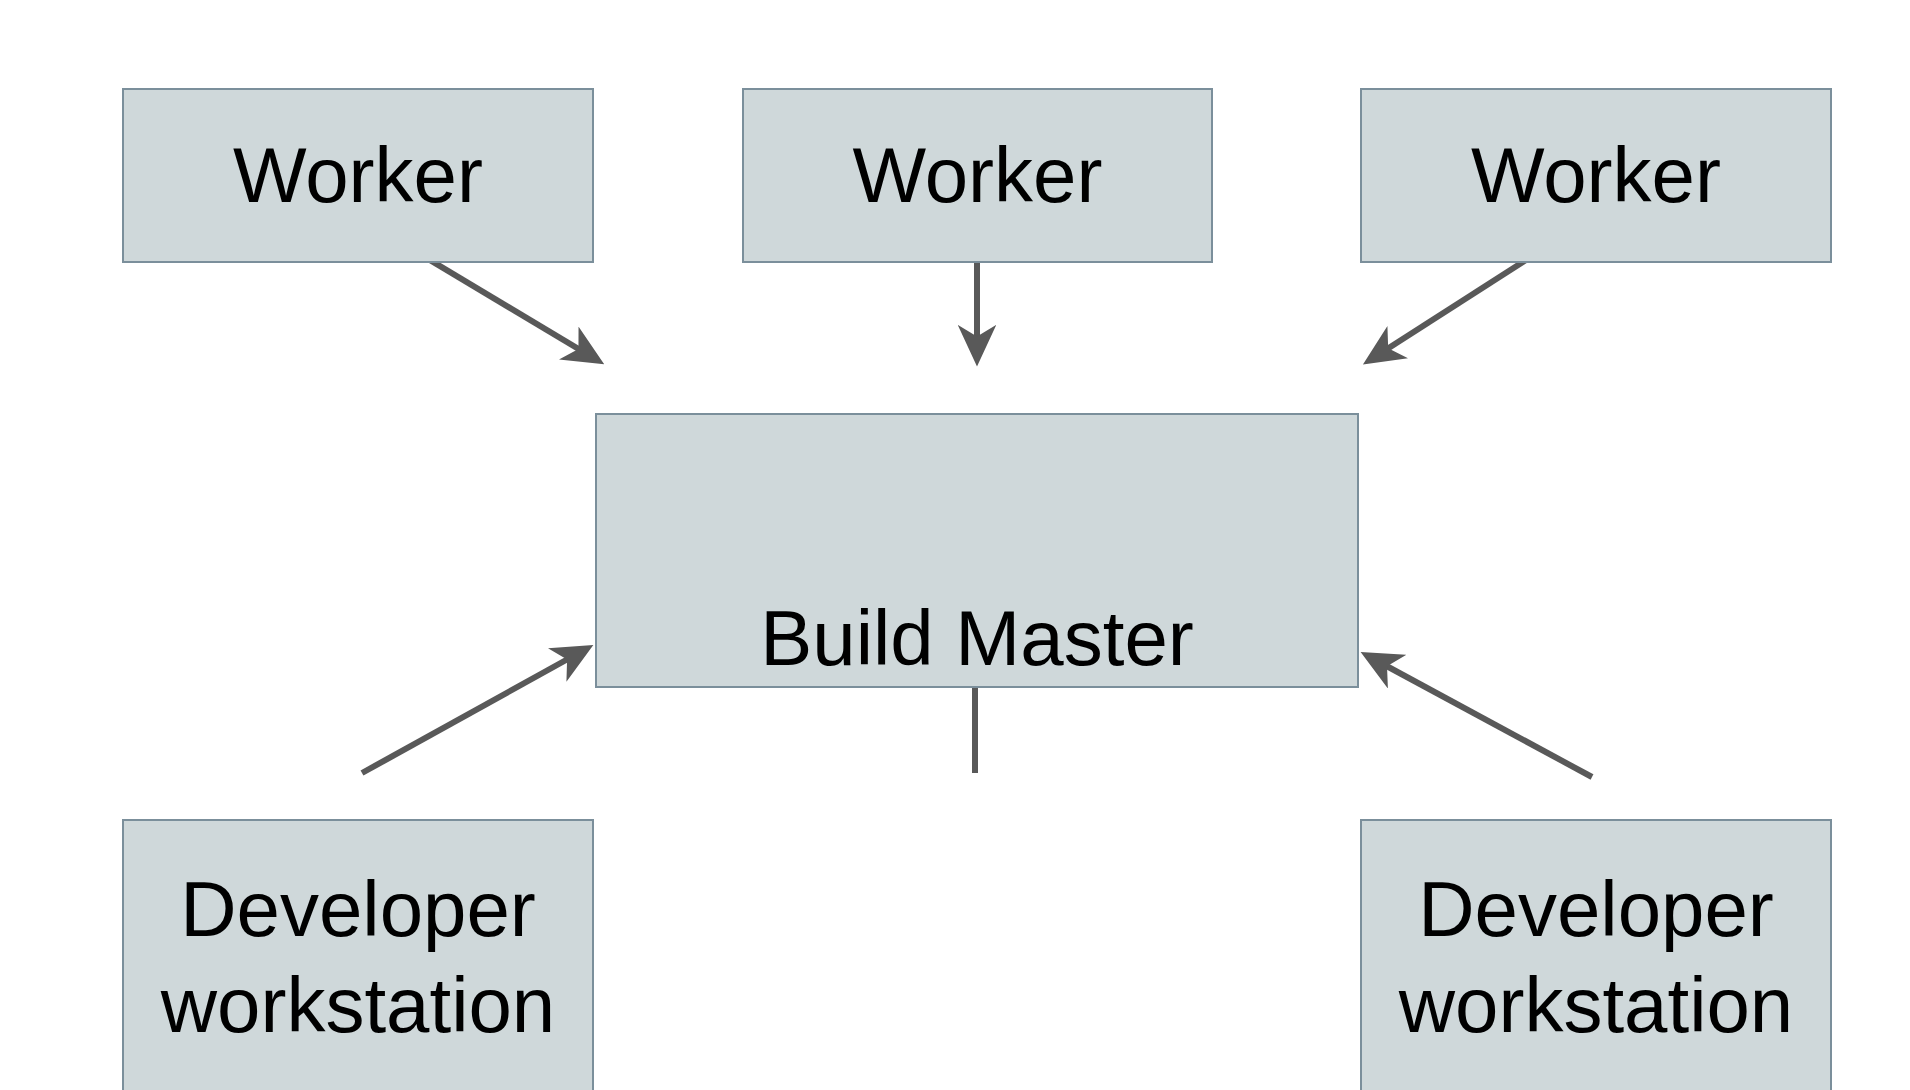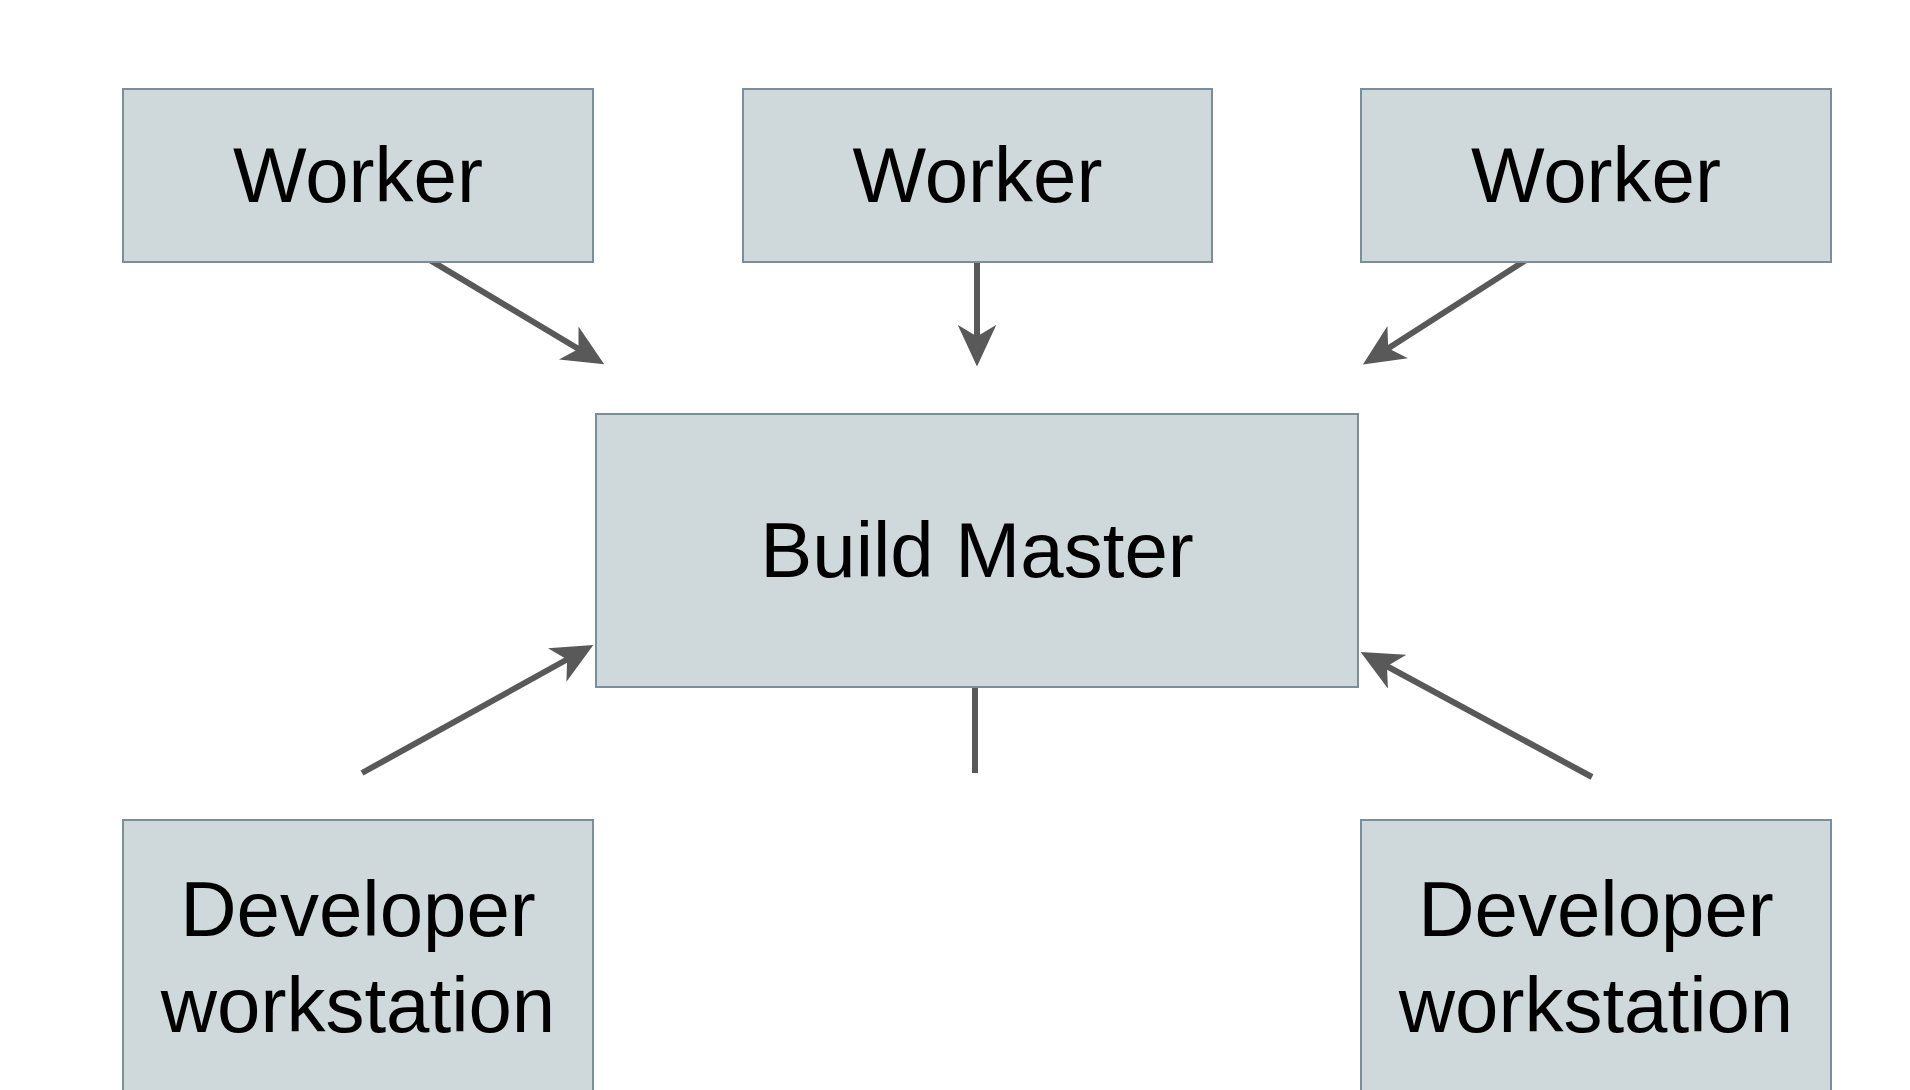--- a/index.html
+++ b/index.html
@@ -43,21 +43,21 @@
     font-size: 78px;
     line-height: 1.22;
     letter-spacing: 0px;
     color: var(--text);
   }
   
   .n-worker-1 { left: 122px; top: 43px;  width: 472px; height: 175px; }
   .n-worker-2 { left: 742px; top: 43px;  width: 471px; height: 175px; }
   .n-worker-3 { left: 1360px; top: 43px; width: 472px; height: 175px; }
   
-  .n-build-master { left: 595px; top: 368px; width: 764px; height: 275px; }
+  .n-build-master { left: 595px; top: 368px; width: 764px; height: 275px; align-items: flex-end; }
   
   .n-dev-ws-1  { left: 122px;  top: 774px; width: 472px; height: 277px; padding: 0 28px; }
   .n-ci-server { left: 741px;  top: 774px; width: 472px; height: 277px; }
   .n-dev-ws-2  { left: 1360px; top: 774px; width: 472px; height: 277px; padding: 0 28px; }
 </style>
 </head>
 <body>
 
 <div class="canvas">
 

